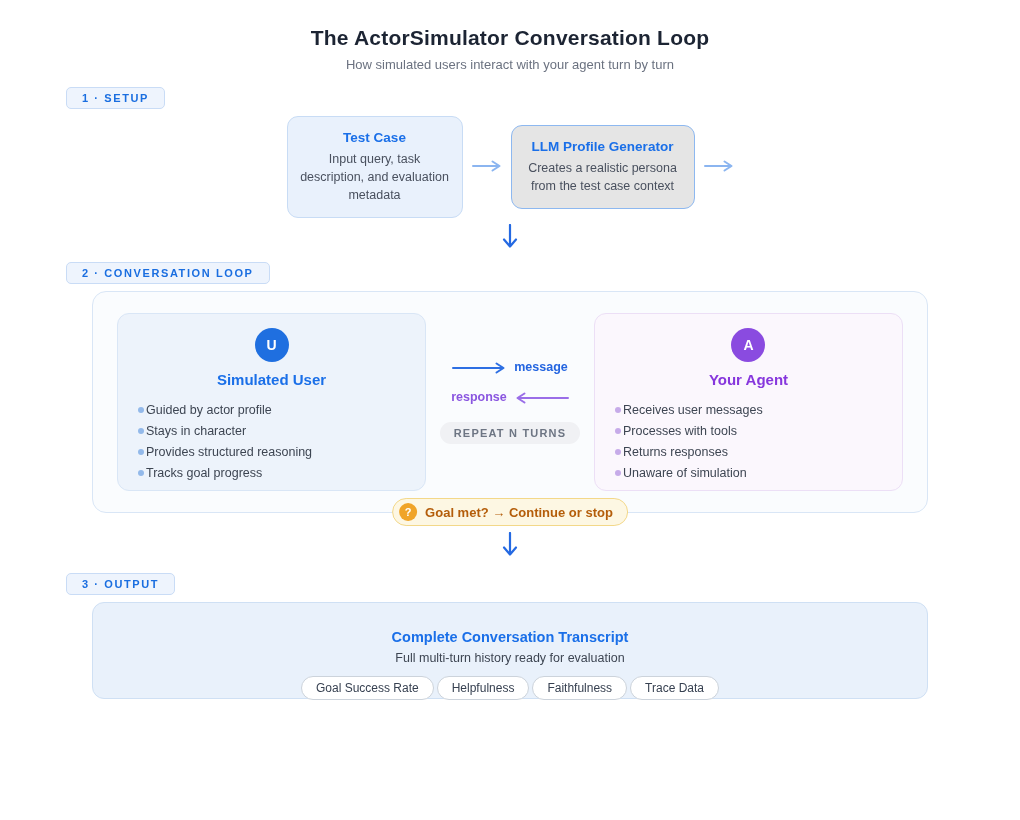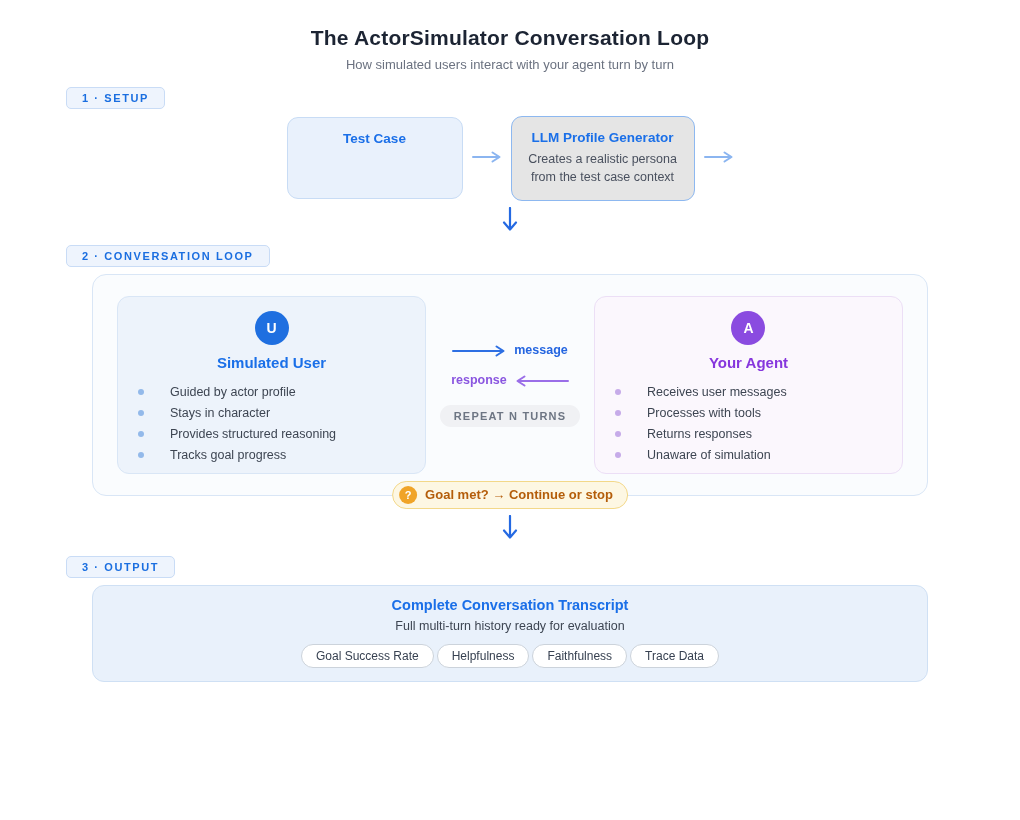--- a/index.html
+++ b/index.html
@@ -79,21 +79,21 @@
     display:flex; align-items:center; justify-content:center;
     color:#fff; font-size:14px; font-weight:700;
   }
   .avatar-user { background:#1f6fe0; }
   .avatar-agent { background:#8a4be0; }
   .card-title { margin-top:9px; text-align:center; font-size:15px; font-weight:700; }
   .card-user .card-title { color:#1a6fe8; }
   .card-agent .card-title { color:#8636dd; }
   .bullets { margin-top:11px; list-style:none; }
   .bullets li {
-    display:flex; align-items:center; gap:26px;
+    display:flex; align-items:center; gap:2px;
     font-size:12.5px; color:#3d4552;
     padding:3.5px 0 3.5px 4px;
   }
   .dot { width:6px; height:6px; border-radius:50%; flex:0 0 6px; }
   .card-user .dot { background:#93b9ea; }
   .card-agent .dot { background:#c6abe9; }
 
   
   .exchange { display:flex; flex-direction:column; align-items:center; }
   .ex-row { display:flex; align-items:flex-start; gap:8px; }
@@ -130,21 +130,21 @@
   .gate-label { font-size:13px; font-weight:700; color:#b45d0a; }
 
   
   .out-box {
     margin:7px 92px 0;
     height:97px;
     background:#e9f1fb;
     border:1px solid #cfe0f4;
     border-radius:12px;
     text-align:center;
-    padding-top:11px;
+    padding-top:26px;
   }
   .out-title { font-size:14.5px; font-weight:700; color:#1a6fe8; }
   .out-sub { margin-top:6px; font-size:12.5px; color:#3d4552; }
   .pill-row { margin-top:11px; display:flex; justify-content:center; gap:3px; }
   .pill {
     background:#ffffff;
     border:1px solid #ccd3db;
     border-radius:999px;
     padding:4px 14px;
     font-size:12px; color:#374151;
@@ -161,20 +161,21 @@
     <div class="title">The ActorSimulator Conversation Loop</div>
     <div class="subtitle">How simulated users interact with your agent turn by turn</div>
   </div>
 
   
   <div class="badge badge-setup">1 · SETUP</div>
 
   <div class="setup-row">
     <div class="node">
       <div class="node-title">Test Case</div>
+      <div class="node-desc">Input query, task description, and evaluation metadata</div>
     </div>
     <span>
       <svg width="30" height="12" viewBox="0 0 30 12">
           <path d="M1 6 H26 M20.5 1.5 L27.5 6 L20.5 10.5" stroke="#8bb5f0" stroke-width="2" fill="none" stroke-linecap="round" stroke-linejoin="round"></path>
         </svg>
     </span>
     <div class="node node-mid">
       <div class="node-title">LLM Profile Generator</div>
       <div class="node-desc">Creates a realistic persona from the test case context</div>
     </div>

